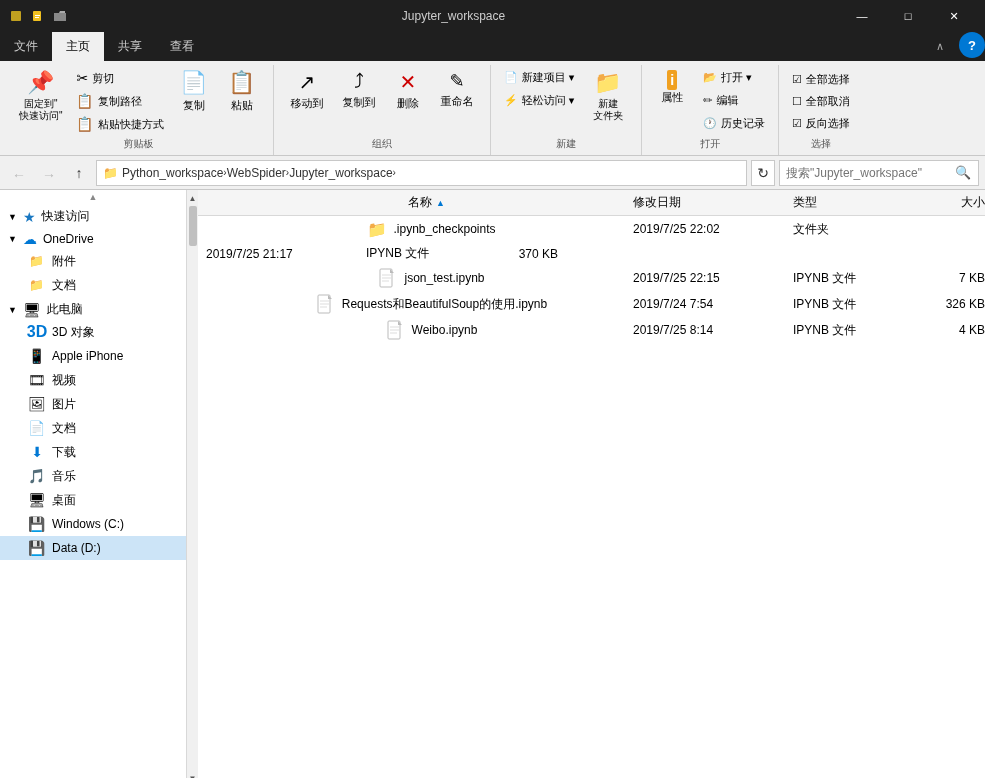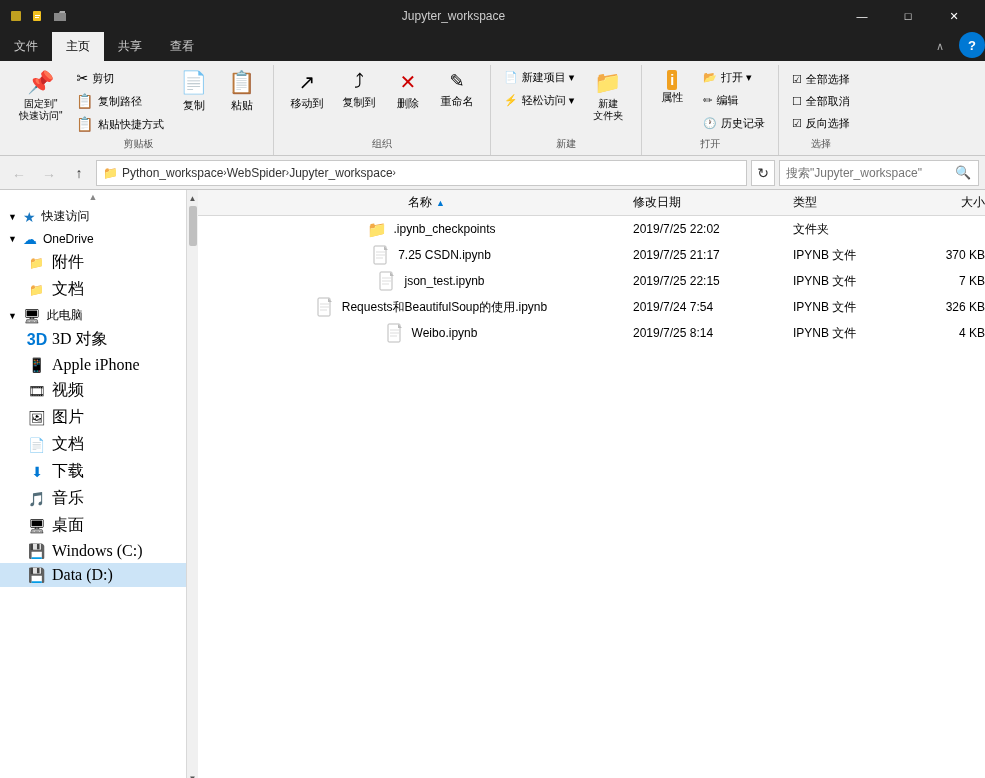--- a/index.html
+++ b/index.html
@@ -122,21 +122,21 @@
       display: flex;
       align-items: center;
       gap: 6px;
       padding: 3px 8px 3px 16px;
       cursor: pointer;
       font-size: 12px;
       color: #000;
     }
     .sidebar-item.selected { background: #cce4f7; }
     .sidebar-item .item-icon { width: 18px; height: 18px; display: flex; align-items: center; justify-content: center; flex-shrink: 0; }
-    .sidebar-item .item-label { font-size: 16px; font-family: Liberation Serif, serif; }
+    .sidebar-item .item-label { font-size: 12px; }
     .sidebar-group-header {
       display: flex;
       align-items: center;
       gap: 6px;
       padding: 4px 8px 2px 8px;
       font-size: 12px;
       font-weight: normal;
     }
 
     
@@ -521,32 +521,20 @@
               <span style="color:#E6AC00; font-size:16px;">📁</span>
             </div>
           <span>.ipynb_checkpoints</span>
         </div>
         <div class="col-date">2019/7/25 22:02</div>
         <div class="col-type">文件夹</div>
         <div class="col-size"></div>
       </div>
 
       <div class="file-row">
-        <div class="col-name">
-          <div class="file-icon">
-            <svg width="18" height="20" viewBox="0 0 18 20">
-                <rect x="1" y="1" width="12" height="18" rx="1" fill="#fff" stroke="#bbb" stroke-width="1"></rect>
-                <path d="M11 1l4 4h-4z" fill="#bbb"></path>
-                <line x1="3" y1="7" x2="13" y2="7" stroke="#ddd" stroke-width="1"></line>
-                <line x1="3" y1="10" x2="13" y2="10" stroke="#ddd" stroke-width="1"></line>
-                <line x1="3" y1="13" x2="10" y2="13" stroke="#ddd" stroke-width="1"></line>
-              </svg>
-          </div>
-          <span>7.25 CSDN.ipynb</span>
-        </div>
         <div class="col-date">2019/7/25 21:17</div>
         <div class="col-type">IPYNB 文件</div>
         <div class="col-size">370 KB</div>
       </div>
 
       <div class="file-row">
         <div class="col-name">
           <div class="file-icon">
             <svg width="18" height="20" viewBox="0 0 18 20">
                 <rect x="1" y="1" width="12" height="18" rx="1" fill="#fff" stroke="#bbb" stroke-width="1"></rect>

